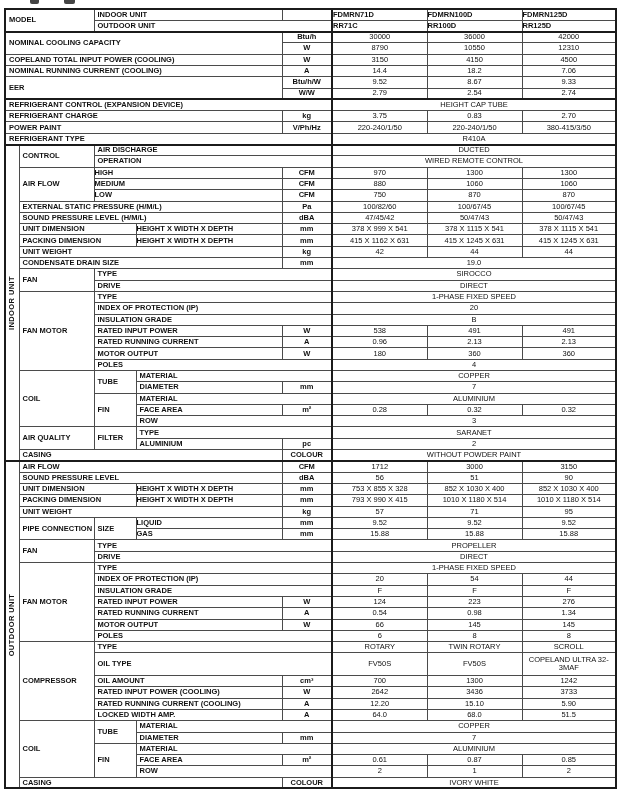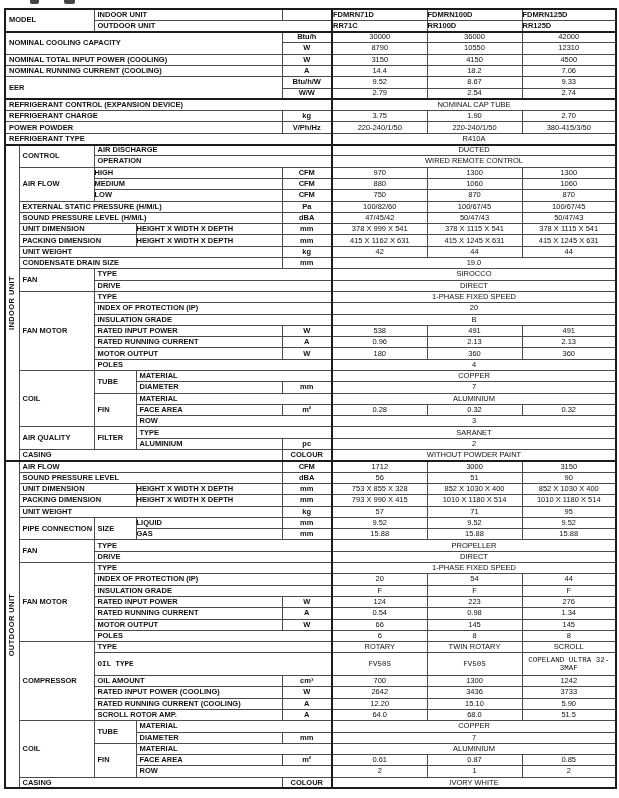--- a/index.html
+++ b/index.html
@@ -76,21 +76,21 @@
           <td class="c-val">36000</td>
           <td class="c-val">42000</td>
         </tr>
         <tr>
           <td class="c-unit">W</td>
           <td class="c-val v-bold-left">8790</td>
           <td class="c-val">10550</td>
           <td class="c-val">12310</td>
         </tr>
         <tr>
-          <td colspan="4" class="c-lbl">NOMINAL TOTAL INPUT POWER (COOLING)</td>
+          <td colspan="4" class="c-lbl">COPELAND TOTAL INPUT POWER (COOLING)</td>
           <td class="c-unit">W</td>
           <td class="c-val v-bold-left">3150</td>
           <td class="c-val">4150</td>
           <td class="c-val">4500</td>
         </tr>
         <tr>
           <td colspan="4" class="c-lbl">NOMINAL RUNNING CURRENT (COOLING)</td>
           <td class="c-unit">A</td>
           <td class="c-val v-bold-left">14.4</td>
           <td class="c-val">18.2</td>
@@ -104,31 +104,31 @@
           <td class="c-val">9.33</td>
         </tr>
         <tr>
           <td class="c-unit">W/W</td>
           <td class="c-val v-bold-left">2.79</td>
           <td class="c-val">2.54</td>
           <td class="c-val">2.74</td>
         </tr>
         <tr class="thick-top">
           <td colspan="5" class="c-lbl">REFRIGERANT CONTROL (EXPANSION DEVICE)</td>
-          <td colspan="3" class="c-val v-bold-left">NOMINAL CAP TUBE</td>
+          <td colspan="3" class="c-val v-bold-left">HEIGHT CAP TUBE</td>
         </tr>
         <tr>
           <td colspan="4" class="c-lbl">REFRIGERANT CHARGE</td>
           <td class="c-unit">kg</td>
           <td class="c-val v-bold-left">3.75</td>
-          <td class="c-val">1.90</td>
+          <td class="c-val">0.83</td>
           <td class="c-val">2.70</td>
         </tr>
         <tr>
-          <td colspan="4" class="c-lbl">POWER POWDER</td>
+          <td colspan="4" class="c-lbl">POWER PAINT</td>
           <td class="c-unit">V/Ph/Hz</td>
           <td class="c-val v-bold-left">220-240/1/50</td>
           <td class="c-val">220-240/1/50</td>
           <td class="c-val">380-415/3/50</td>
         </tr>
         <tr>
           <td colspan="5" class="c-lbl">REFRIGERANT TYPE</td>
           <td colspan="3" class="c-val v-bold-left">R410A</td>
         </tr>
         <tr class="thick-top">
@@ -406,21 +406,21 @@
           <td class="c-val">8</td>
           <td class="c-val">8</td>
         </tr>
         <tr>
           <td rowspan="6" class="c-lbl">COMPRESSOR</td>
           <td colspan="3" class="c-lbl">TYPE</td>
           <td class="c-val v-bold-left">ROTARY</td>
           <td class="c-val">TWIN ROTARY</td>
           <td class="c-val">SCROLL</td>
         </tr>
-        <tr style="height: 22.6px; font-family: Liberation Mono, monospace;">
+        <tr style="height: 22.6px;">
           <td colspan="3" class="c-lbl">OIL TYPE</td>
           <td class="c-val v-bold-left">FV50S</td>
           <td class="c-val">FV50S</td>
           <td class="c-val wrap">COPELAND ULTRA 32-3MAF</td>
         </tr>
         <tr>
           <td colspan="2" class="c-lbl">OIL AMOUNT</td>
           <td class="c-unit">cm³</td>
           <td class="c-val v-bold-left">700</td>
           <td class="c-val">1300</td>
@@ -434,21 +434,21 @@
           <td class="c-val">3733</td>
         </tr>
         <tr>
           <td colspan="2" class="c-lbl">RATED RUNNING CURRENT (COOLING)</td>
           <td class="c-unit">A</td>
           <td class="c-val v-bold-left">12.20</td>
           <td class="c-val">15.10</td>
           <td class="c-val">5.90</td>
         </tr>
         <tr>
-          <td colspan="2" class="c-lbl">SCROLL ROTOR AMP.</td>
+          <td colspan="2" class="c-lbl">LOCKED WIDTH AMP.</td>
           <td class="c-unit">A</td>
           <td class="c-val v-bold-left">64.0</td>
           <td class="c-val">68.0</td>
           <td class="c-val">51.5</td>
         </tr>
         <tr>
           <td rowspan="5" class="c-lbl">COIL</td>
           <td rowspan="2" class="c-lbl">TUBE</td>
           <td colspan="2" class="c-lbl">MATERIAL</td>
           <td colspan="3" class="c-val v-bold-left">COPPER</td>

